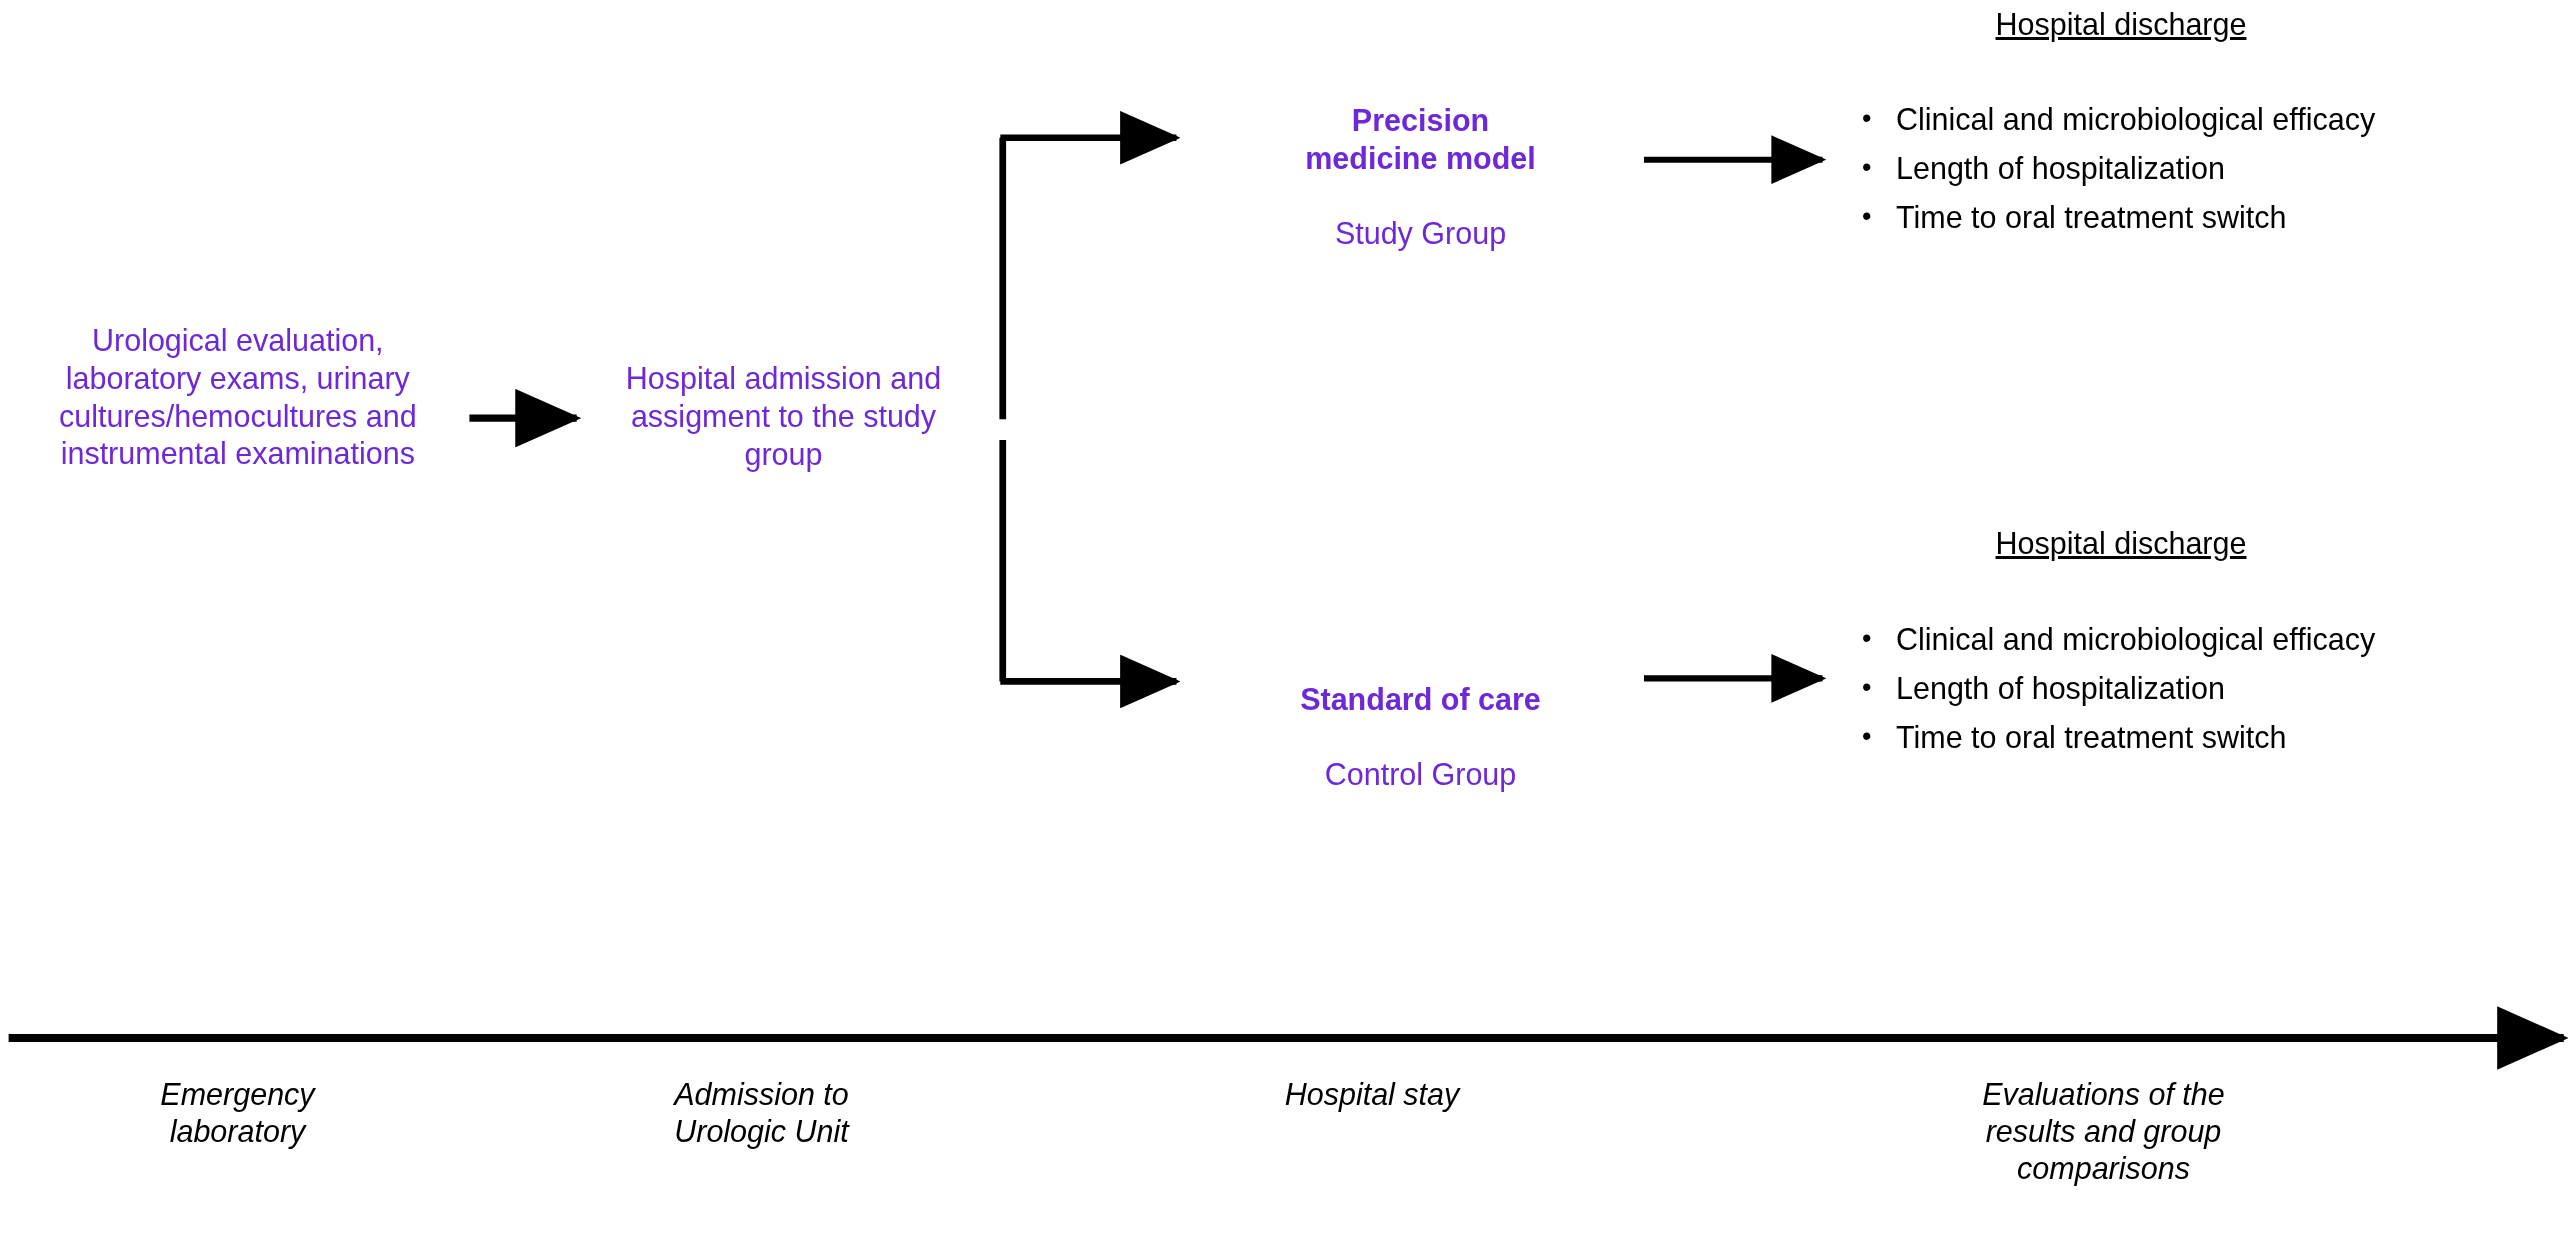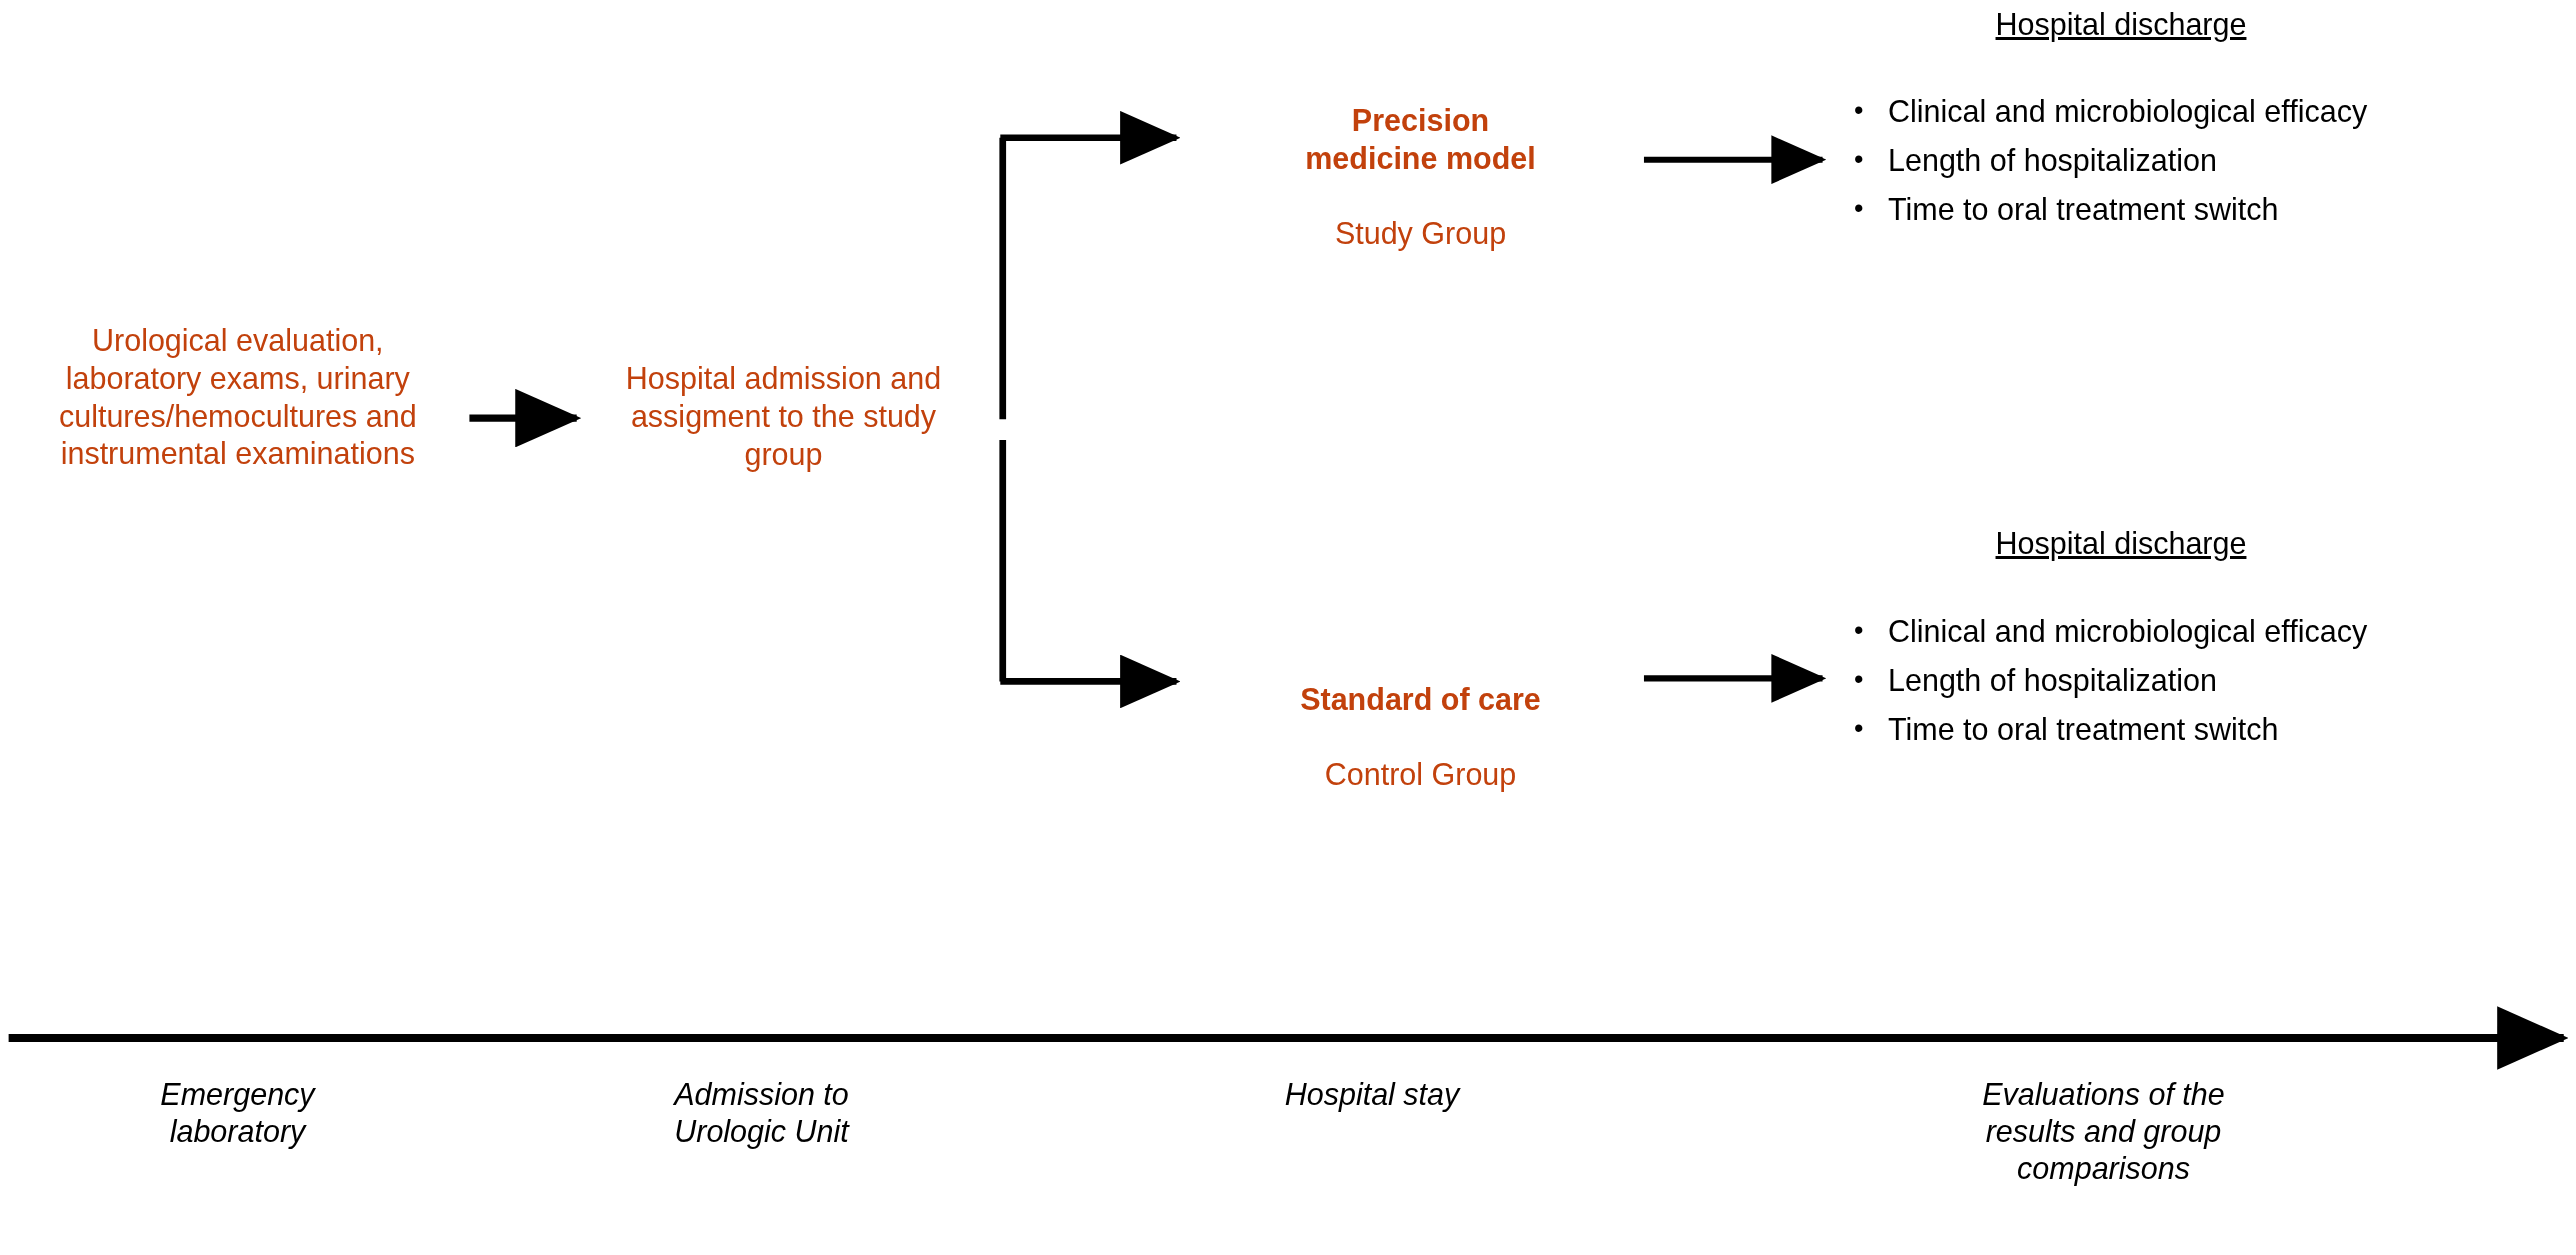--- a/index.html
+++ b/index.html
@@ -14,21 +14,21 @@
     background: #ffffff;
     font-family: "Liberation Sans", sans-serif;
     color: #000000;
     overflow: hidden;
   }
   .node {
     position: absolute;
     text-align: center;
     line-height: 1.24;
     font-size: 30.5px;
-    color: #c2410c;
+    color: #6d28d9;
     white-space: pre-line;
   }
   .node .ttl-bold {
     display: block;
     font-weight: bold;
   }
   .node .ttl-italic {
     display: block;
   }
   .outcome-title {
@@ -36,21 +36,21 @@
     font-size: 30.5px;
     text-align: center;
     line-height: 1.24;
     text-decoration: underline;
   }
   .bullets {
     position: absolute;
     font-size: 30.5px;
     line-height: 1.24;
     list-style: none;
-    margin: 8px;
+    margin: 16px;
     padding: 0;
   }
   .bullets li {
     position: relative;
     padding-left: 34px;
     margin: 0 0 11px 0;
     white-space: nowrap;
   }
   .bullets li:last-child { margin-bottom: 0; }
   .bullets li::before {

